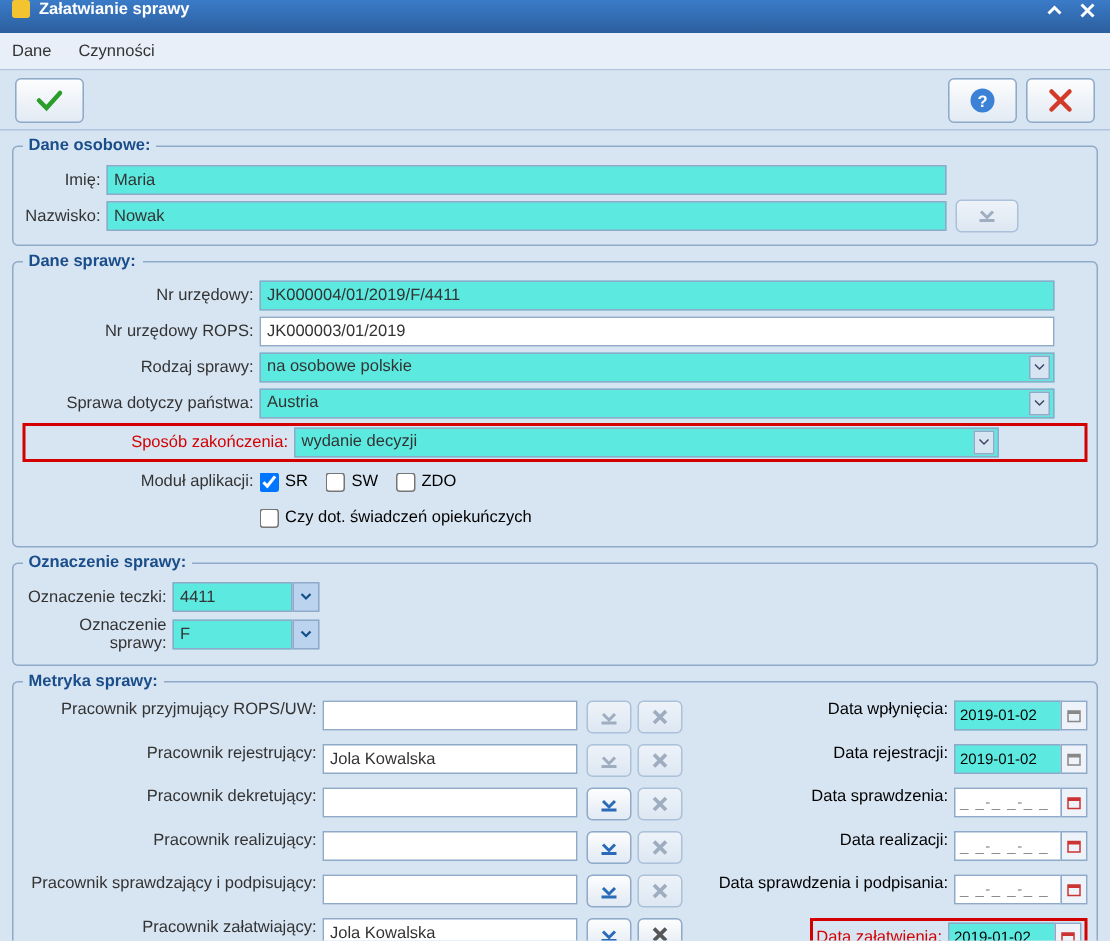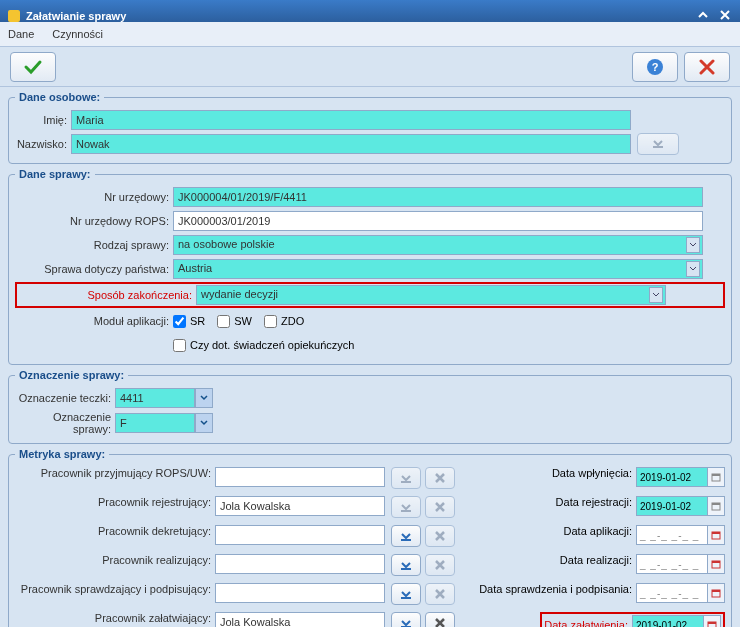--- a/index.html
+++ b/index.html
@@ -1,20 +1,20 @@
 <!DOCTYPE html>
 <html><head>
 <meta charset="utf-8">
 <style>
 * { box-sizing: border-box; margin: 0; padding: 0; font-family: Tahoma, Arial, sans-serif; font-size: 11px; }
 body { background: #d7e4f2; width: 740px; height: 627px; overflow: hidden; }
 
 .titlebar {
   background: linear-gradient(to bottom, #3a7bc8, #2c5f9e);
-  color: #fff; font-weight: bold; height: 22px; display: flex; align-items: flex-end; padding: 0 8px;
+  color: #fff; font-weight: bold; height: 22px; display: flex; align-items: flex-start; padding: 0 8px;
   justify-content: space-between;
 }
 .titlebar .icons { display: flex; gap: 8px; }
 .titlebar svg { cursor: pointer; }
 
 .menubar { background: #e8eff8; height: 22px; display: flex; align-items: center; padding: 12px 8px; border-bottom: 1px solid #b0c4de; }
 .menubar span { margin-right: 18px; color: #333; cursor: pointer; }
 
 .toolbar { background: #d7e4f2; height: 40px; display: flex; align-items: center; padding: 0 10px; justify-content: space-between; border-bottom: 1px solid #b0c4de; }
 .btn {
@@ -292,21 +292,21 @@
               <rect x="1" y="9" width="10" height="2" fill="#2a6bb8"></rect>
             </svg>
           </div>
       <div class="btn small disabled">
             <svg width="12" height="12">
               <path d="M2 2 L10 10 M10 2 L2 10" stroke="#7a8aa0" stroke-width="2.5"></path>
             </svg>
           </div>
     </div>
     <div class="spacer"></div>
-    <span class="dlabel">Data aplikacji:</span>
+    <span class="dlabel">Data sprawdzenia:</span>
     <div class="datebox">
       <span class="dv empty">_ _-_ _-_ _</span>
       <span class="cal">
             <svg width="10" height="10">
               <rect x="1" y="2" width="8" height="7" fill="none" stroke="#c33"></rect>
               <rect x="1" y="2" width="8" height="2" fill="#c33"></rect>
             </svg>
           </span>
     </div>
   </div>

